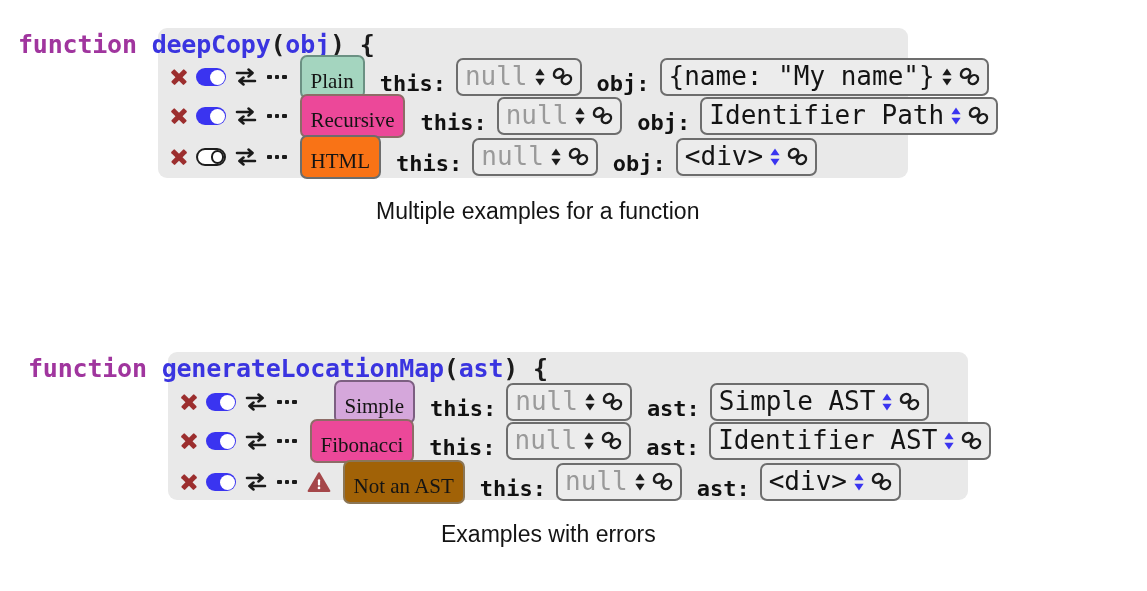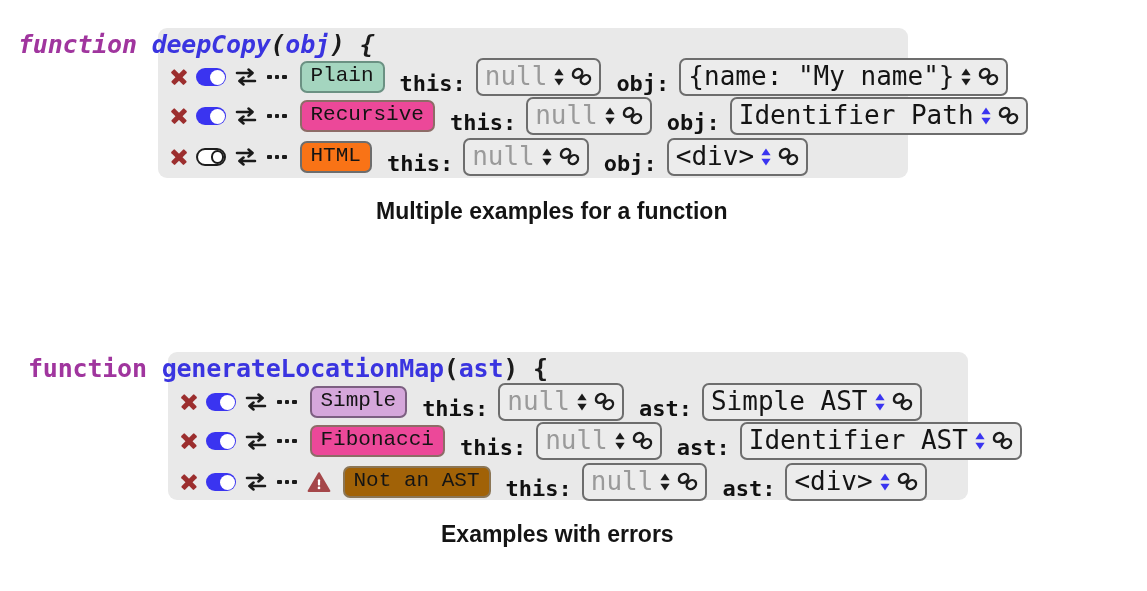--- a/index.html
+++ b/index.html
@@ -120,33 +120,33 @@
     border-radius: 1px;
     background: #1b1b1b;
     display: block;
   }
 
   
   .ico-warn { flex: none; width: 24px; height: 22px; }
 
   
   .chip {
-    font-family: Liberation Mono, monospace;
+    font-family: Liberation Serif, serif;
     font-size: 21px;
     color: #141414;
     border: 2.4px solid #6d6d6d;
     border-radius: 7px;
-    padding: 1px 9px 3px 9px;
+    padding: 13px 9px 3px 9px;
     line-height: 1.12;
     flex: none;
   }
   .chip.green  { background: #a4d5bf; border-color: #6b9183; }
   .chip.rose   { background: #ec4899; border-color: #8d6c67; }
   .chip.gray   { background: #f97316; border-color: #6d6d6d; }
-  .chip.purple { background: #d5a7db; border-color: #7c5f81; }
+  .chip.purple { background: #d5a7db; border-color: #7c5f81; margin-left: 24px; }
   .chip.tan    { background: #a16207; border-color: #8b7656; }
 
   
   .arg-label {
     font-family: "DejaVu Sans Mono", "Liberation Mono", monospace;
     font-size: 22px;
     font-weight: 700;
     color: #111111;
     flex: none;
     padding: 0 3px;
@@ -178,30 +178,29 @@
   .gapsm { width: 7px; flex: none; }
   .gapmd { width: 12px; flex: none; }
 
   
   .caption {
     position: absolute;
     font-family: "Liberation Sans", sans-serif;
     font-size: 23px;
     color: #141414;
     white-space: nowrap;
-    font-weight: bold;
   }
 </style>
 </head>
 <body>
 
 <div id="stage">
     <div class="example-block">
       <div class="panel" style="left: 158px; top: 28px; width: 750px; height: 150px;"></div>
-      <div class="code-line" style="left: 18px; top: 30px; font-style: italic;"><span class="kw-function">function</span> <span class="fn-name">deepCopy</span><span class="punct">(</span><span class="param">obj</span><span class="punct">)</span> <span class="punct">{</span></div>
+      <div class="code-line" style="left: 18px; top: 30px;"><span class="kw-function">function</span> <span class="fn-name">deepCopy</span><span class="punct">(</span><span class="param">obj</span><span class="punct">)</span> <span class="punct">{</span></div>
       <div class="row" style="left: 170px; top: 60px;">
         <div class="row-ctl">
           <span class="ico-x"></span>
           <span class="ico-toggle on"></span>
           <span class="ico-swap"><svg viewBox="0 0 22 20" width="22" height="20" aria-hidden="true">
               <path d="M2 6 H17 M13.5 2.6 L17.6 6 L13.5 9.4" fill="none" stroke="#1b1b1b" stroke-width="2.6" stroke-linecap="round" stroke-linejoin="round"></path>
               <path d="M20 14 H5 M8.5 10.6 L4.4 14 L8.5 17.4" fill="none" stroke="#1b1b1b" stroke-width="2.6" stroke-linecap="round" stroke-linejoin="round"></path>
             </svg></span>
           <span class="ico-dots">
             <i></i>

